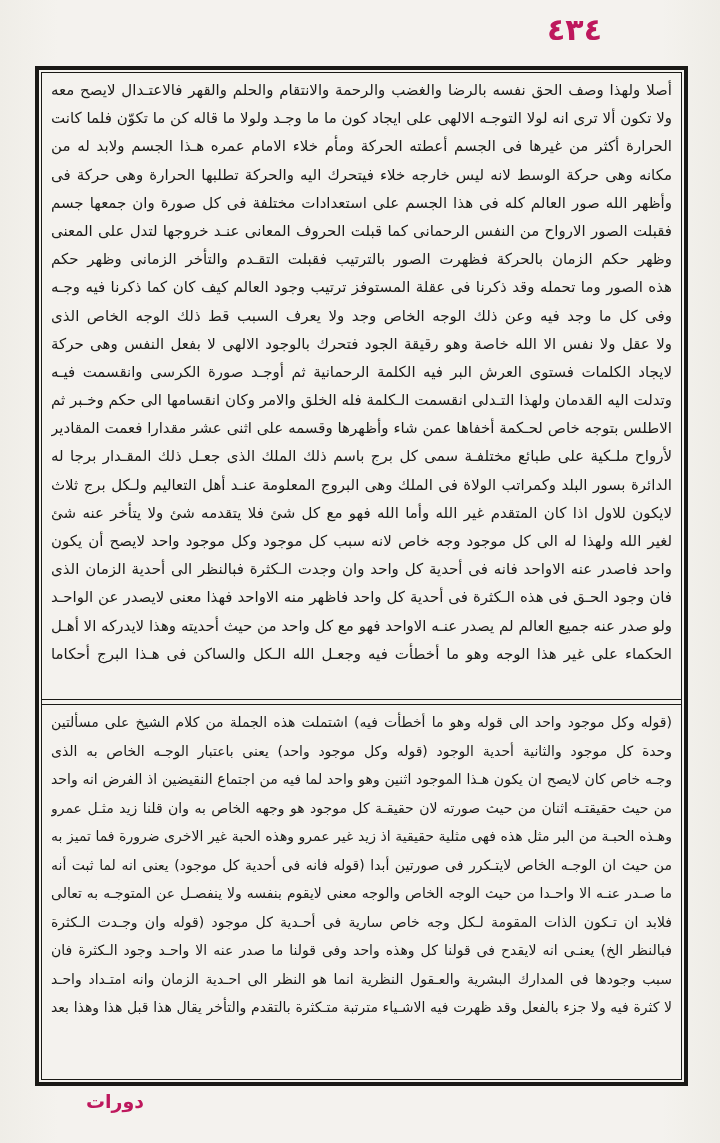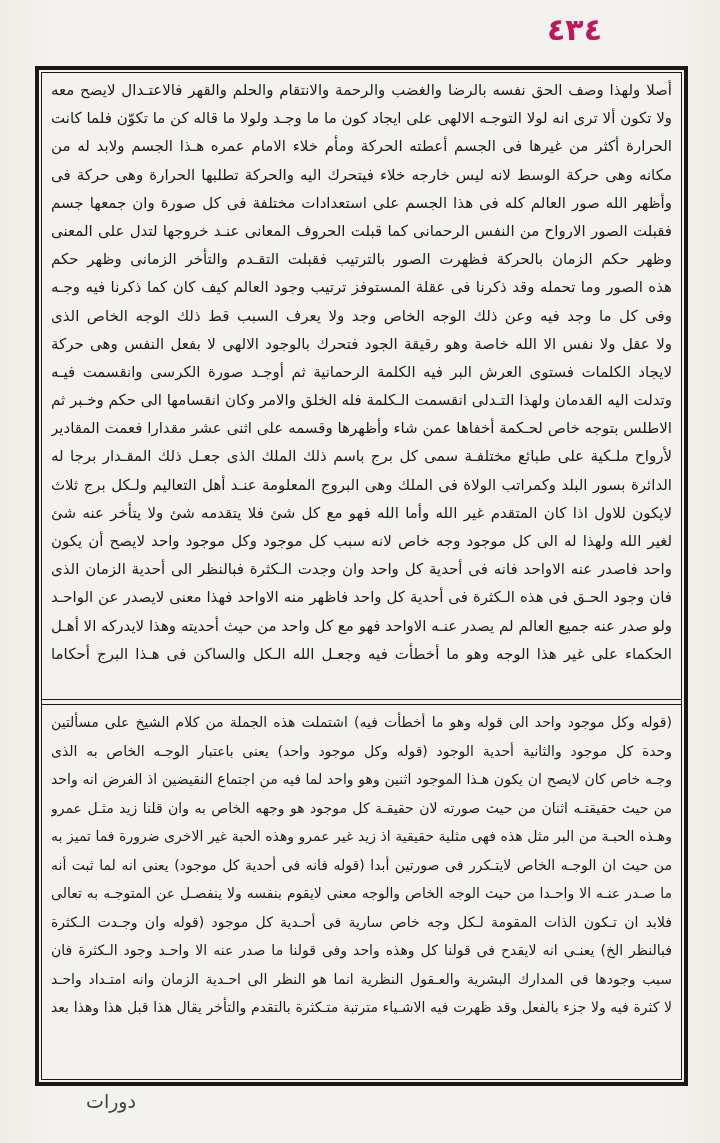--- a/index.html
+++ b/index.html
@@ -40,21 +40,21 @@
   }
   .main-block .tline{height:28.2px;line-height:28.2px;font-size:15px;}
   .commentary-block .tline{height:28.5px;line-height:28.5px;font-size:14px;}
   .divider{
     height:6px;box-sizing:border-box;
     border-top:1.6px solid #1a1916;
     border-bottom:1.6px solid #1a1916;
   }
   .catchword{
     position:absolute;top:1090px;left:86px;
-    font-size:19px;font-weight:normal;color:#404040;
+    font-size:19px;font-weight:bold;color:#be185d;
   }
 </style>
 </head>
 <body>
 
 <div class="page-number">٤٣٤</div>
 
 <div class="frame-outer">
   <div class="frame-inner">
 

